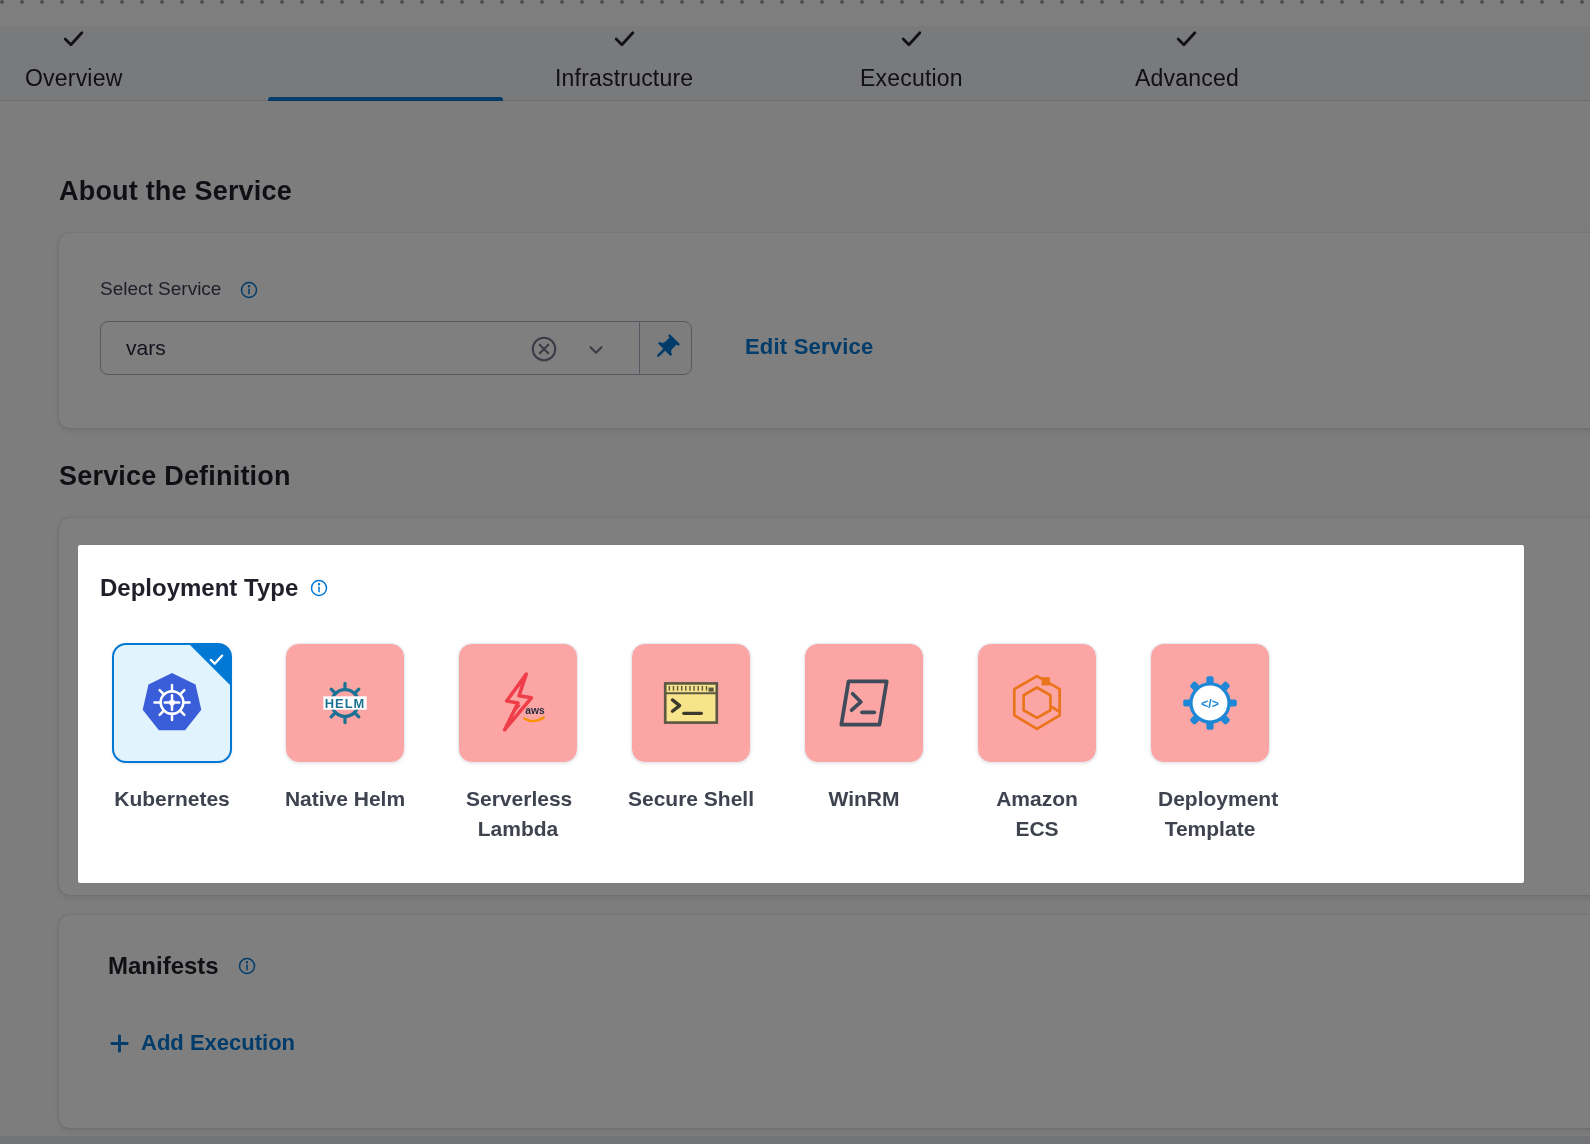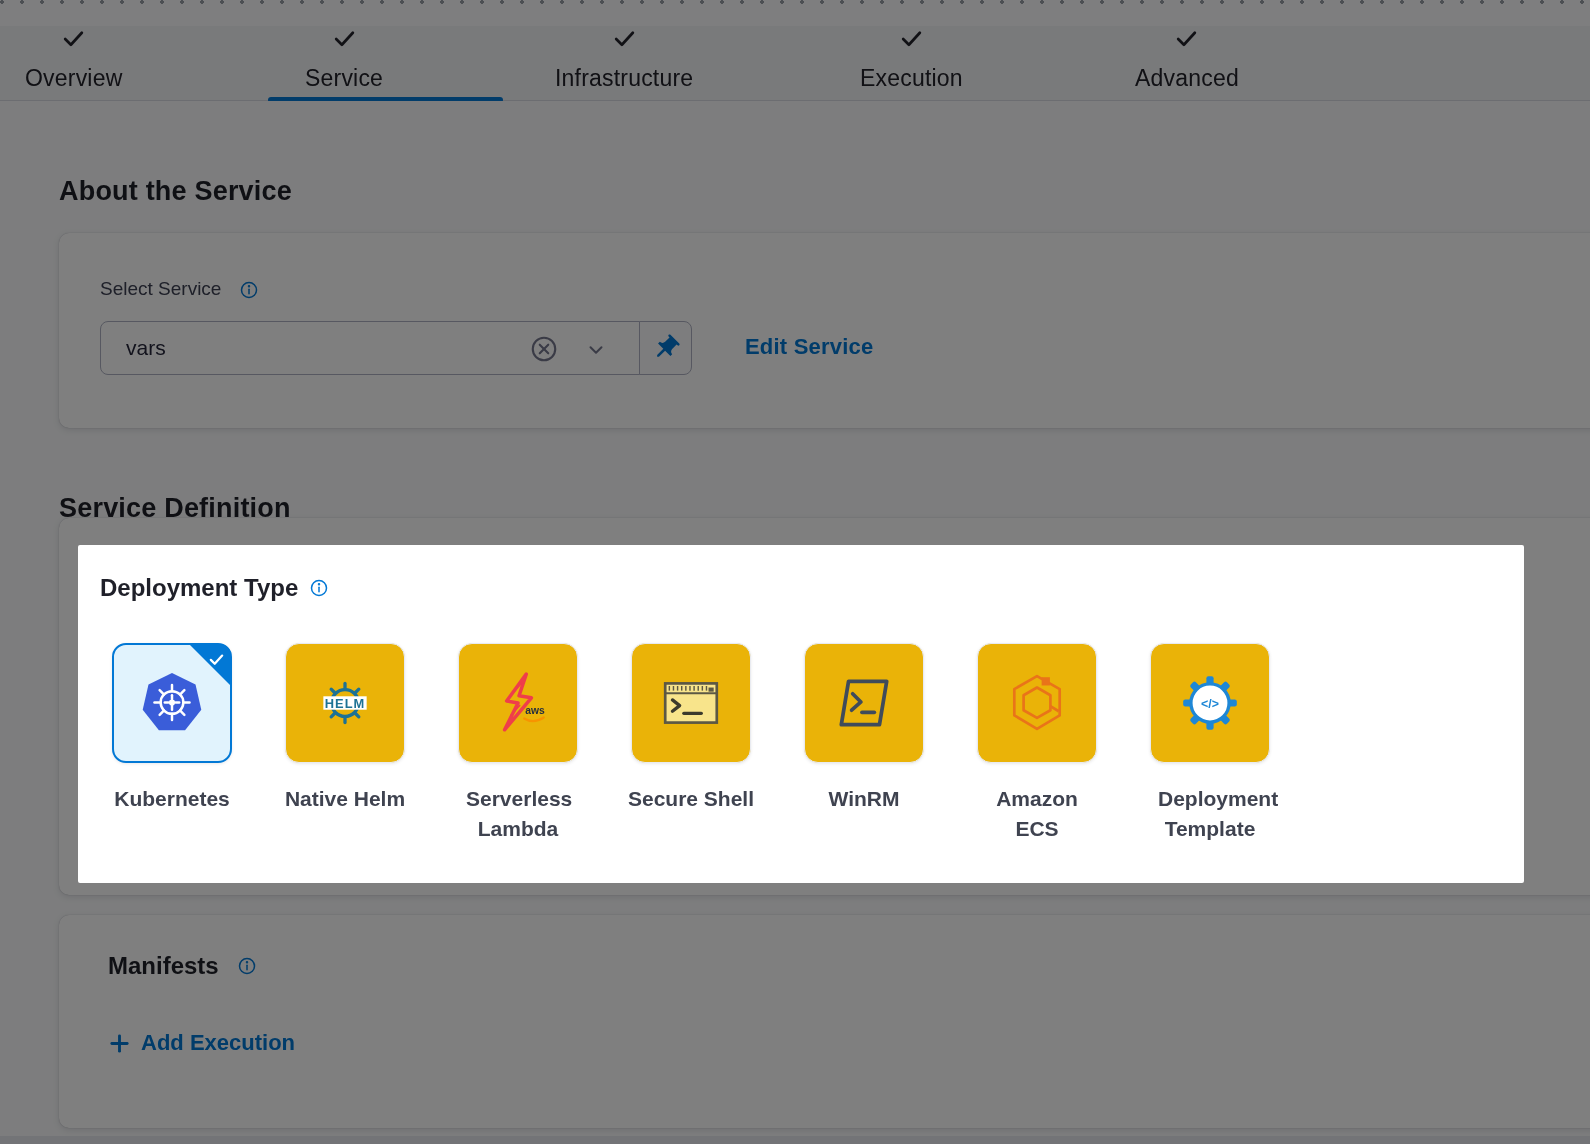--- a/index.html
+++ b/index.html
@@ -34,21 +34,21 @@
 
   
   .content {
     position:absolute; left:0; top:101px; width:100%; height:1043px;
     background:#fafbfc;
   }
   .section-heading {
     position:absolute; left:59px; font-size:27px; font-weight:700; color:#1f2029; letter-spacing:.2px;
   }
   .h-about { top:75px; }
-  .h-svcdef { top:392px; }
+  .h-svcdef { top:360px; }
 
   .card {
     position:absolute; left:59px; right:-24px; background:#fff;
     border-radius:10px;
     box-shadow:0 0 1px rgba(40,41,61,.35), 0 2px 6px rgba(96,97,112,.18);
   }
   .card-about { top:132px; height:195px; }
   .card-svcdef { top:417px; height:377px; }
   .card-manifests { top:814px; height:213px; }
 
@@ -78,21 +78,21 @@
     position:absolute; left:686px; top:101px; font-size:22px; font-weight:700;
     color:#0278d5; cursor:pointer; letter-spacing:.2px;
   }
 
   
   .deploy-head { position:absolute; left:41px; top:56px; display:flex; align-items:center; gap:11px; }
   .deploy-head-label { font-size:24px; font-weight:700; color:#1f2029; }
   .deploy-row { position:absolute; left:53px; top:125px; display:flex; gap:53px; }
   .deploy-item { width:120px; display:flex; flex-direction:column; align-items:center; }
   .deploy-card {
-    position:relative; width:120px; height:120px; background:#eab308;
+    position:relative; width:120px; height:120px; background:#fca5a5;
     border:1px solid #e9ebf0; border-radius:14px;
     box-shadow:0 1px 3px rgba(40,41,61,.10); cursor:pointer;
     display:flex; align-items:center; justify-content:center;
   }
   .deploy-card svg.type-glyph { width:66px; height:66px; }
   .deploy-card.selected { background:#e1f3fd; border:2px solid #0278d5; }
   .corner-badge {
     position:absolute; top:-1px; right:-1px; width:0; height:0;
     border-top:42px solid #0278d5; border-left:42px solid transparent;
     border-top-right-radius:12px;
@@ -126,26 +126,20 @@
 <body>
 
 <div class="canvas-strip"></div>
 
 <div class="tabbar">
   <div class="tab tab-0">
     <svg class="tab-check" viewBox="0 0 24 24" fill="none" stroke="#22222a" stroke-width="2.6" stroke-linecap="round" stroke-linejoin="round">
         <path d="M4 12.5l5.5 5.5L20 6.5"></path>
       </svg>
     <span class="tab-label">Overview</span>
-  </div>
-  <div class="tab tab-1">
-    <svg class="tab-check" viewBox="0 0 24 24" fill="none" stroke="#22222a" stroke-width="2.6" stroke-linecap="round" stroke-linejoin="round">
-        <path d="M4 12.5l5.5 5.5L20 6.5"></path>
-      </svg>
-    <span class="tab-label">Service</span>
   </div>
   <div class="tab tab-2">
     <svg class="tab-check" viewBox="0 0 24 24" fill="none" stroke="#22222a" stroke-width="2.6" stroke-linecap="round" stroke-linejoin="round">
         <path d="M4 12.5l5.5 5.5L20 6.5"></path>
       </svg>
     <span class="tab-label">Infrastructure</span>
   </div>
   <div class="tab tab-3">
     <svg class="tab-check" viewBox="0 0 24 24" fill="none" stroke="#22222a" stroke-width="2.6" stroke-linecap="round" stroke-linejoin="round">
         <path d="M4 12.5l5.5 5.5L20 6.5"></path>

